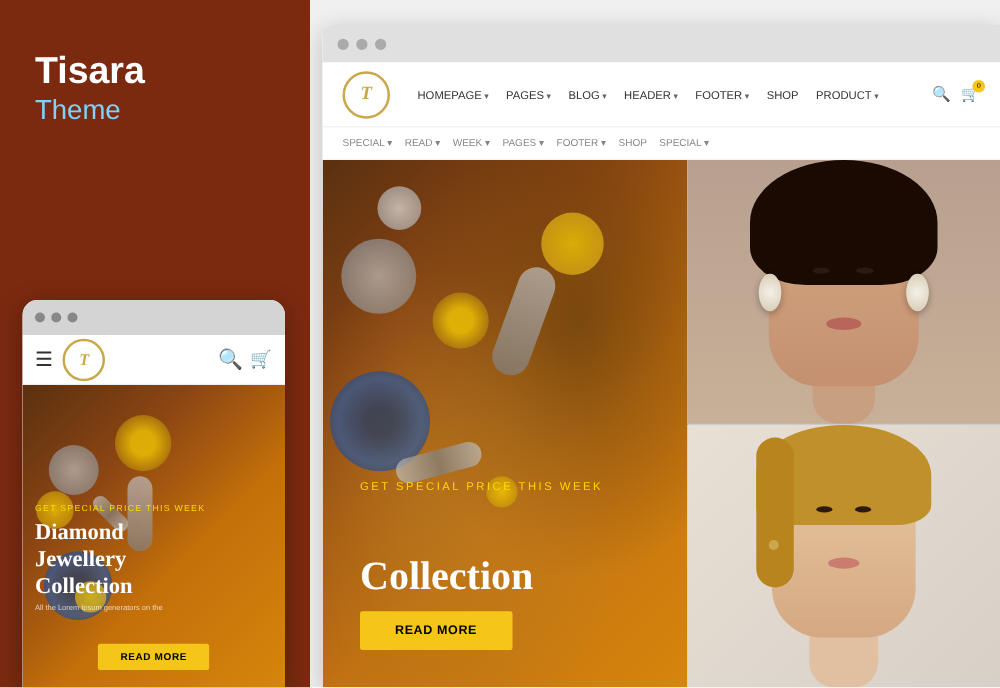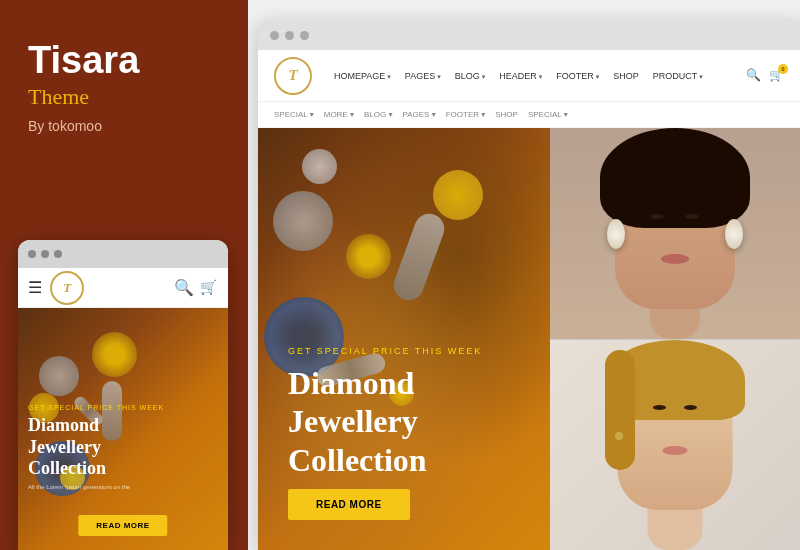--- a/index.html
+++ b/index.html
@@ -17,33 +17,33 @@
       height: 550px;
       background-color: #7B2A10;
       flex-shrink: 0;
       padding: 40px 28px;
       display: flex;
       flex-direction: column;
       position: relative;
     }
 
     .brand-title {
-      font-size: 38px;
+      font-size: 30px;
       font-weight: 800;
       color: #fff;
       line-height: 1.1;
       font-family: Arial, sans-serif;
     }
 
     .brand-subtitle {
       font-size: 22px;
       font-weight: 300;
-      color: #eab308;
+      color: #7dd3fc;
       margin-top: 2px;
-      font-family: Liberation Serif, serif;
+      font-family: Liberation Sans, sans-serif;
     }
 
     .brand-by {
       font-size: 14px;
       color: #e8b89a;
       margin-top: 8px;
       font-family: Arial, sans-serif;
     }
 
     
@@ -437,21 +437,20 @@
       top: 0; left: 0; right: 0; bottom: 0;
       background: #c8b8a2;
     }
   </style>
 </head>
 <body>
 
 <div class="left-panel">
   <h1 class="brand-title">Tisara</h1>
   <div class="brand-subtitle">Theme</div>
-  <div class="brand-by">By tokomoo</div>
 
   <div class="mobile-mockup">
     <div class="mobile-dots-bar">
       <div class="mobile-dot"></div>
       <div class="mobile-dot"></div>
       <div class="mobile-dot"></div>
     </div>
     <div class="mobile-nav">
       <span class="mobile-hamburger">☰</span>
       <div class="mobile-logo-circle">T</div>
@@ -507,22 +506,22 @@
       </div>
       <div class="nav-icons">
         <span style="font-size:12px;cursor:pointer;">🔍</span>
         <span style="font-size:12px;cursor:pointer;position:relative;">🛒<span style="position:absolute;top:-4px;right:-4px;background:#f5c518;width:10px;height:10px;border-radius:50%;font-size:6px;display:flex;align-items:center;justify-content:center;">0</span></span>
       </div>
     </div>
 
     <div class="website-nav-secondary">
       <div class="nav-items-s">
         <span class="nav-item-s">SPECIAL ▾</span>
-        <span class="nav-item-s">MORE ▾</span>
-        <span class="nav-item-s">BLOG ▾</span>
+        <span class="nav-item-s">READ ▾</span>
+        <span class="nav-item-s">WEEK ▾</span>
         <span class="nav-item-s">PAGES ▾</span>
         <span class="nav-item-s">FOOTER ▾</span>
         <span class="nav-item-s">SHOP</span>
         <span class="nav-item-s">SPECIAL ▾</span>
       </div>
     </div>
 
     <div class="website-hero">
 
       <div class="hero-left">
@@ -531,21 +530,21 @@
           <div class="jewelry-item" style="width:80px;height:80px;background:radial-gradient(circle,#1a3a6b 20%,#2c5aa0 60%,#1a3a6b 90%);top:40%;left:2%;"></div>
           <div class="jewelry-item" style="width:45px;height:45px;background:radial-gradient(circle,#ffd700 30%,#b8860b 70%);top:25%;left:30%;"></div>
           <div class="jewelry-item" style="width:30px;height:90px;border-radius:15px;background:linear-gradient(to bottom,#c0c0c0,#808080);top:20%;left:50%;transform:rotate(20deg);"></div>
           <div class="jewelry-item" style="width:50px;height:50px;background:radial-gradient(circle,#ffd700,#daa520);top:10%;left:60%;"></div>
           <div class="jewelry-item" style="width:35px;height:35px;background:radial-gradient(circle,#e8e8e8,#a0a0a0);top:5%;left:15%;"></div>
           <div class="jewelry-item" style="width:25px;height:25px;background:radial-gradient(circle,#ffd700,#b8860b);top:60%;left:45%;"></div>
           <div class="jewelry-item" style="width:70px;height:20px;border-radius:10px;background:linear-gradient(to right,#c0c0c0,#808080,#c0c0c0);top:55%;left:20%;transform:rotate(-15deg);"></div>
         </div>
         <div class="hero-get-special">GET SPECIAL PRICE THIS WEEK</div>
         <div class="hero-title">
-          <span>Diamond Jewellery</span><br>
+          <br>
           <span>Collection</span>
         </div>
         <div class="hero-read-more-btn">READ More</div>
       </div>
 
       <div class="hero-right">
 
         <div class="portrait-top">
           <div class="portrait-top-bg"></div>
 

